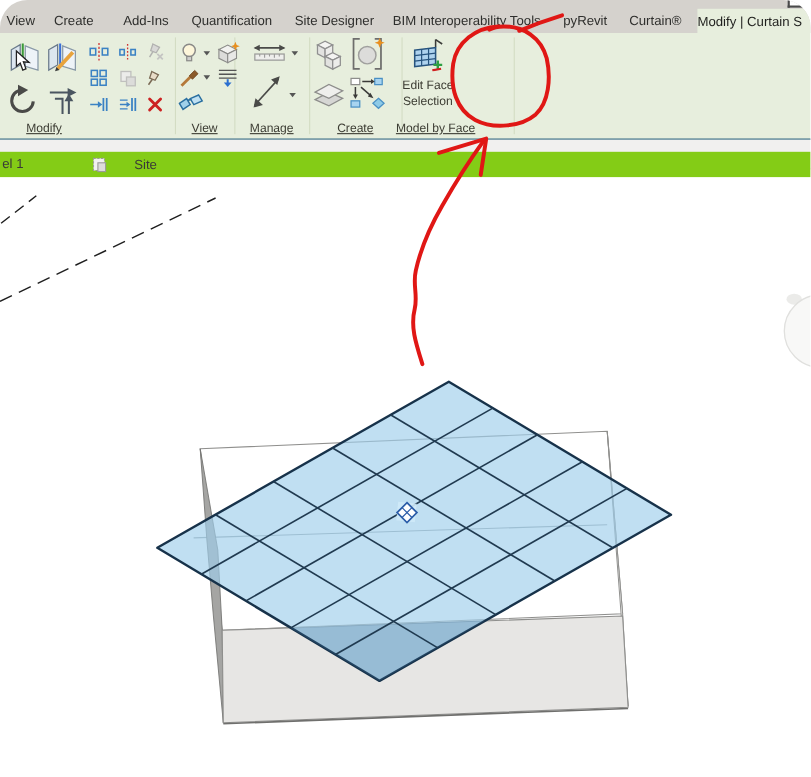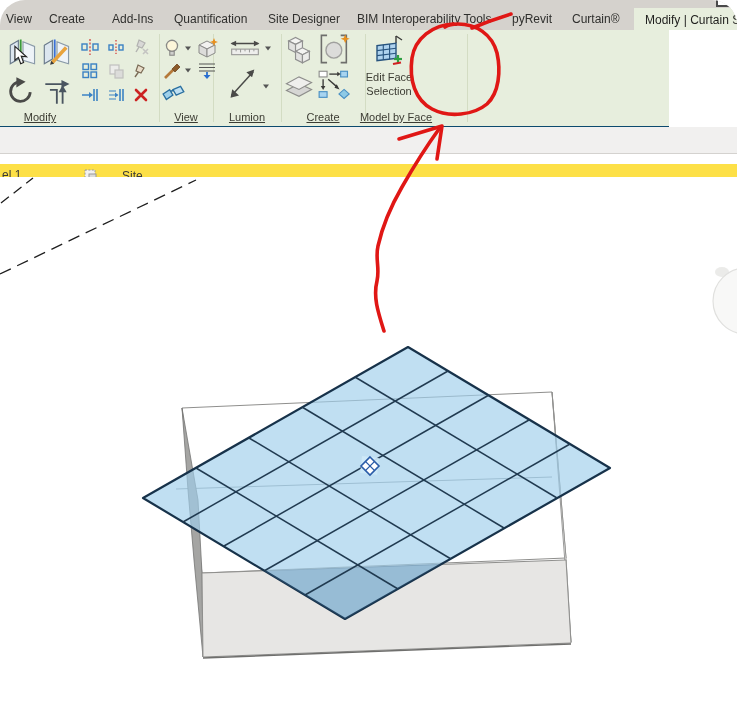--- a/index.html
+++ b/index.html
@@ -2,33 +2,33 @@
 <html><head>
 <meta charset="utf-8">
 <style>
   html,body{margin:0;padding:0;background:#ffffff;}
   #app{position:relative;width:737px;height:706px;overflow:hidden;
        font-family:"Liberation Sans",sans-serif;background:#ffffff;border-radius:25px;}
   
   .menubar{position:absolute;left:0;top:0;width:737px;height:30px;background:#d5d2cd;}
   .menutab{position:absolute;top:12px;font-size:12px;color:#2f2f2d;white-space:nowrap;cursor:default;}
   .activetab{position:absolute;left:634px;top:8px;width:103px;height:22px;background:#e7eedd;
-             font-size:12px;color:#1f1f1d;padding-top:5px;padding-left:11px;box-sizing:border-box;
+             font-size:12px;color:#1f1f1d;padding-top:5px;box-sizing:border-box;
              white-space:nowrap;overflow:hidden;}
   .winfrag{position:absolute;left:716px;top:0;width:21px;height:7px;background:#fff;border:2px solid #4a4a4a;border-top:none;box-sizing:border-box;}
   
-  .ribbon{position:absolute;left:0;top:30px;width:669px;height:96px;background:#e7eedd;border-bottom:1px solid #0c4a6e;}
+  .ribbon{position:absolute;left:0;top:30px;width:737px;height:96px;background:#e7eedd;border-bottom:1px solid #0c4a6e;}
   .psep{position:absolute;top:4px;width:1px;height:88px;background:#d3dcc3;}
   .plabel{position:absolute;top:80px;height:15px;font-size:11px;color:#3c3c33;text-align:center;line-height:15px;text-decoration:underline;}
   .ic{position:absolute;}
   .bigbtn{position:absolute;top:3px;height:72px;text-align:center;cursor:default;}
   .bigbtn .cap{font-size:11px;line-height:11px;color:#3c3c33;margin-top:3px;}
   
   .optionsbar{position:absolute;left:0;top:127px;width:737px;height:26px;background:#f1f0ef;border-bottom:1px solid #d4d2cf;}
-  .viewtabs{position:absolute;left:0;top:164px;width:737px;height:23px;background:#fde047;}
+  .viewtabs{position:absolute;left:0;top:138px;width:737px;height:23px;background:#84cc16;}
   .vt-partial{position:absolute;left:2px;top:4px;font-size:12px;color:#3a3a38;}
   .vt-site{position:absolute;left:84px;top:2px;height:20px;display:flex;align-items:center;gap:24px;font-size:12px;color:#3a3a38;}
   
   .canvas{position:absolute;left:0;top:177px;width:737px;height:529px;background:#ffffff;}
   .annot{position:absolute;left:0;top:0;width:737px;height:706px;pointer-events:none;}
 </style>
 </head>
 <body>
 
 <div id="app">
@@ -222,21 +222,21 @@
         <line x1="20" y1="24" x2="28" y2="24" stroke="#2ea043" stroke-width="2.2"></line>
         <line x1="24" y1="20" x2="24" y2="28" stroke="#2ea043" stroke-width="2.2"></line>
         <line x1="19" y1="29" x2="27" y2="27.5" stroke="#d02020" stroke-width="2"></line>
       </svg>
       <div class="cap">Edit Face</div>
       <div class="cap">Selection</div>
     </div>
 
     <div class="plabel" style="left:0;width:80px">Modify</div>
     <div class="plabel" style="left:159px;width:54px">View</div>
-    <div class="plabel" style="left:213px;width:68px">Lumion</div>
+    <div class="plabel" style="left:213px;width:68px">Manage</div>
     <div class="plabel" style="left:281px;width:84px">Create</div>
     <div class="plabel" style="left:345px;width:102px">Model by Face</div>
   </div>
 
   <div class="optionsbar"></div>
 
   <div class="viewtabs">
     <span class="vt-partial">el 1</span>
     <div class="vt-site">
       <svg width="14" height="15" viewBox="0 0 14 15">

